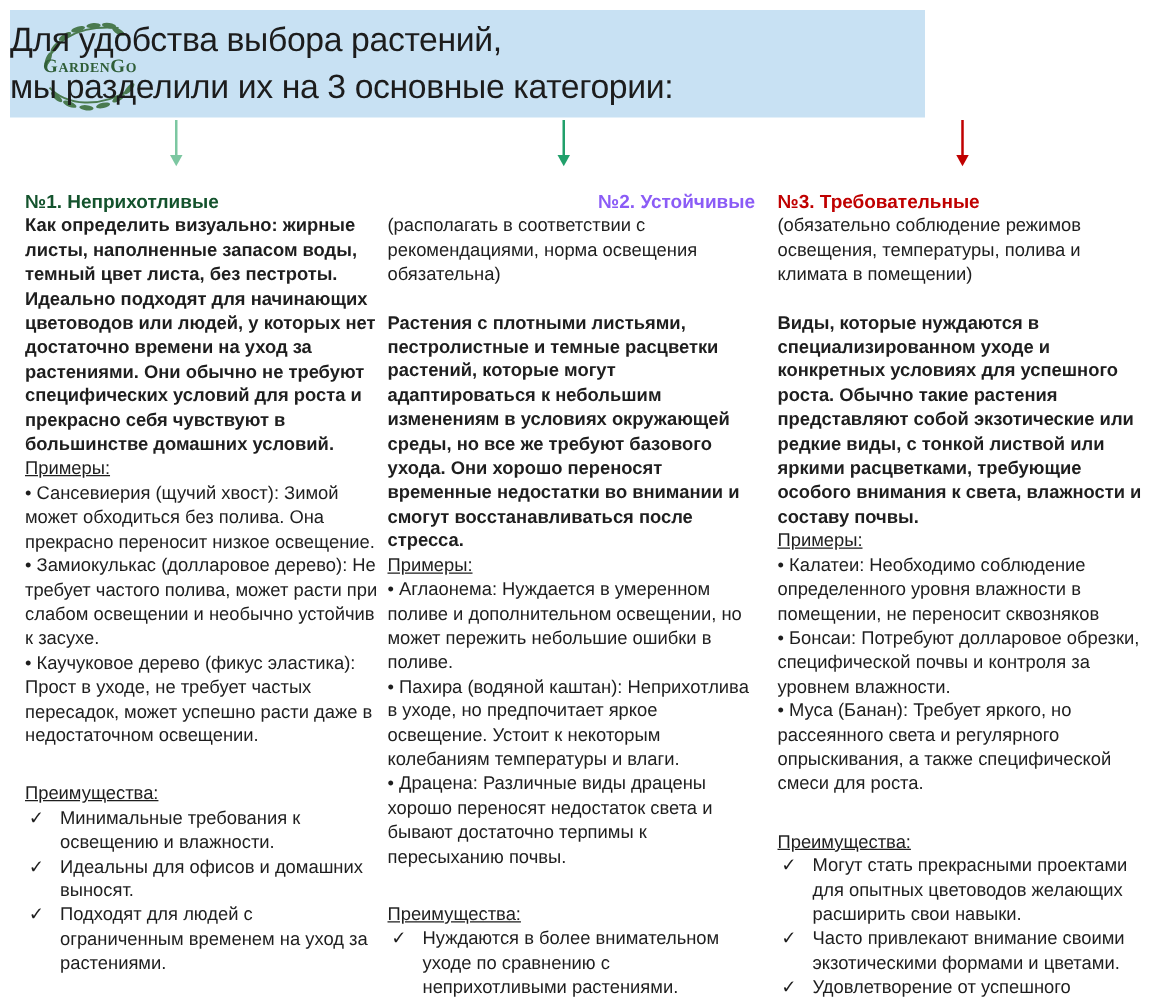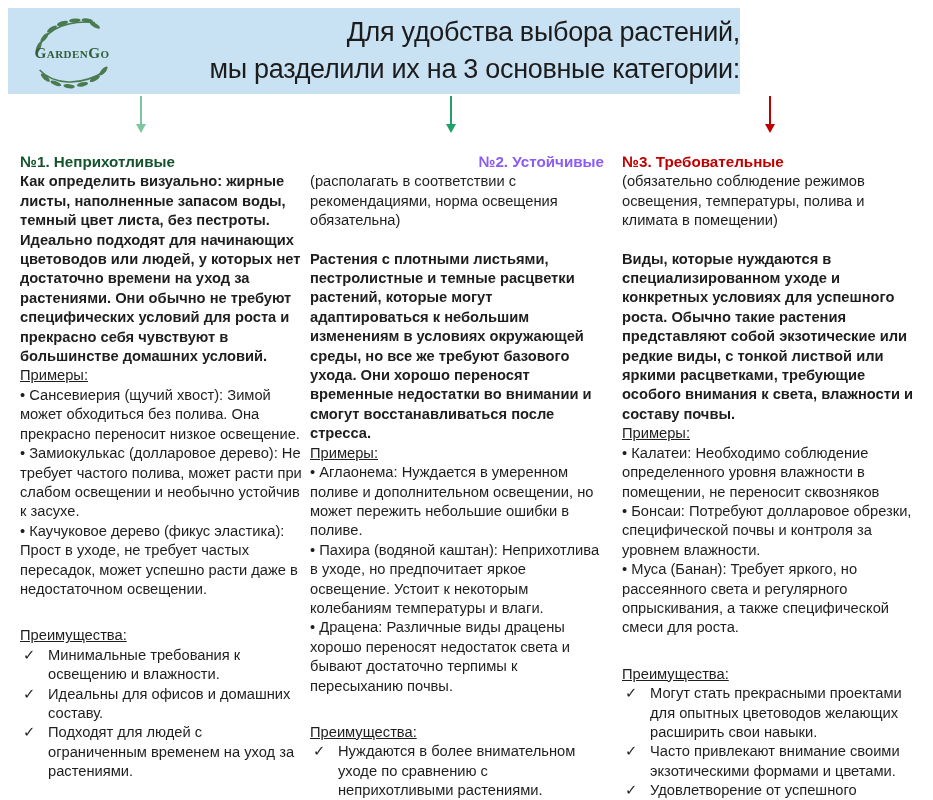--- a/index.html
+++ b/index.html
@@ -2,21 +2,21 @@
 <html lang="ru"><head>
 <meta charset="utf-8">
 <style>
   html,body{margin:0;padding:0;background:#fff;}
   .page{position:relative;width:933px;height:800px;background:#fff;overflow:hidden;
         font-family:"Liberation Sans",sans-serif;color:#1e1e1e;}
 
   
   .banner{position:absolute;left:8px;top:8px;width:732px;height:86px;}
   .banner-title{position:absolute;left:0;right:0;top:0;height:100%;
-    display:flex;flex-direction:column;justify-content:center;text-align:right;
+    display:flex;flex-direction:column;justify-content:center;text-align:left;
     font-size:27px;line-height:37px;color:#1c1c1c;letter-spacing:-0.3px;}
   .logo{position:absolute;left:16px;top:3px;}
   .logo svg text{font-family:"Liberation Serif",serif;font-variant:small-caps;
     font-weight:bold;font-size:16px;letter-spacing:0.5px;}
 
   
   .arrow{position:absolute;top:96px;width:12px;height:38px;}
   .arrow-line{width:2px;height:28px;margin:0 auto;}
   .arrow-head{width:0;height:0;margin:0 auto;
     border-left:5px solid transparent;border-right:5px solid transparent;
@@ -87,21 +87,21 @@
     <p class="col-desc">Как определить визуально: жирные листы, наполненные запасом воды, темный цвет листа, без пестроты. Идеально подходят для начинающих цветоводов или людей, у которых нет достаточно времени на уход за растениями. Они обычно не требуют специфических условий для роста и прекрасно себя чувствуют в большинстве домашних условий.</p>
     <p class="list-label">Примеры:</p>
     <div>
         <div class="example-item">Сансевиерия (щучий хвост): Зимой может обходиться без полива. Она прекрасно переносит низкое освещение.</div>
         <div class="example-item">Замиокулькас (долларовое дерево): Не требует частого полива, может расти при слабом освещении и необычно устойчив к засухе.</div>
         <div class="example-item">Каучуковое дерево (фикус эластика): Прост в уходе, не требует частых пересадок, может успешно расти даже в недостаточном освещении.</div>
       </div>
     <p class="list-label adv-label">Преимущества:</p>
     <div>
         <div class="advantage-item">Минимальные требования к освещению и влажности.</div>
-        <div class="advantage-item">Идеальны для офисов и домашних составу.</div>
+        <div class="advantage-item">Идеальны для офисов и домашних выносят.</div>
         <div class="advantage-item">Подходят для людей с ограниченным временем на уход за растениями.</div>
       </div>
   </section>
 
   <section class="column" style="left:310px;width:294px">
     <h2 class="col-heading" style="color: #8b5cf6; text-align: right;">№2. Устойчивые</h2>
     <p class="col-sub">(располагать в соответствии с рекомендациями, норма освещения обязательна)</p>
     <p class="col-desc">Растения с плотными листьями, пестролистные и темные расцветки растений, которые могут адаптироваться к небольшим изменениям в условиях окружающей среды, но все же требуют базового ухода. Они хорошо переносят временные недостатки во внимании и смогут восстанавливаться после стресса.</p>
     <p class="list-label">Примеры:</p>
     <div>

